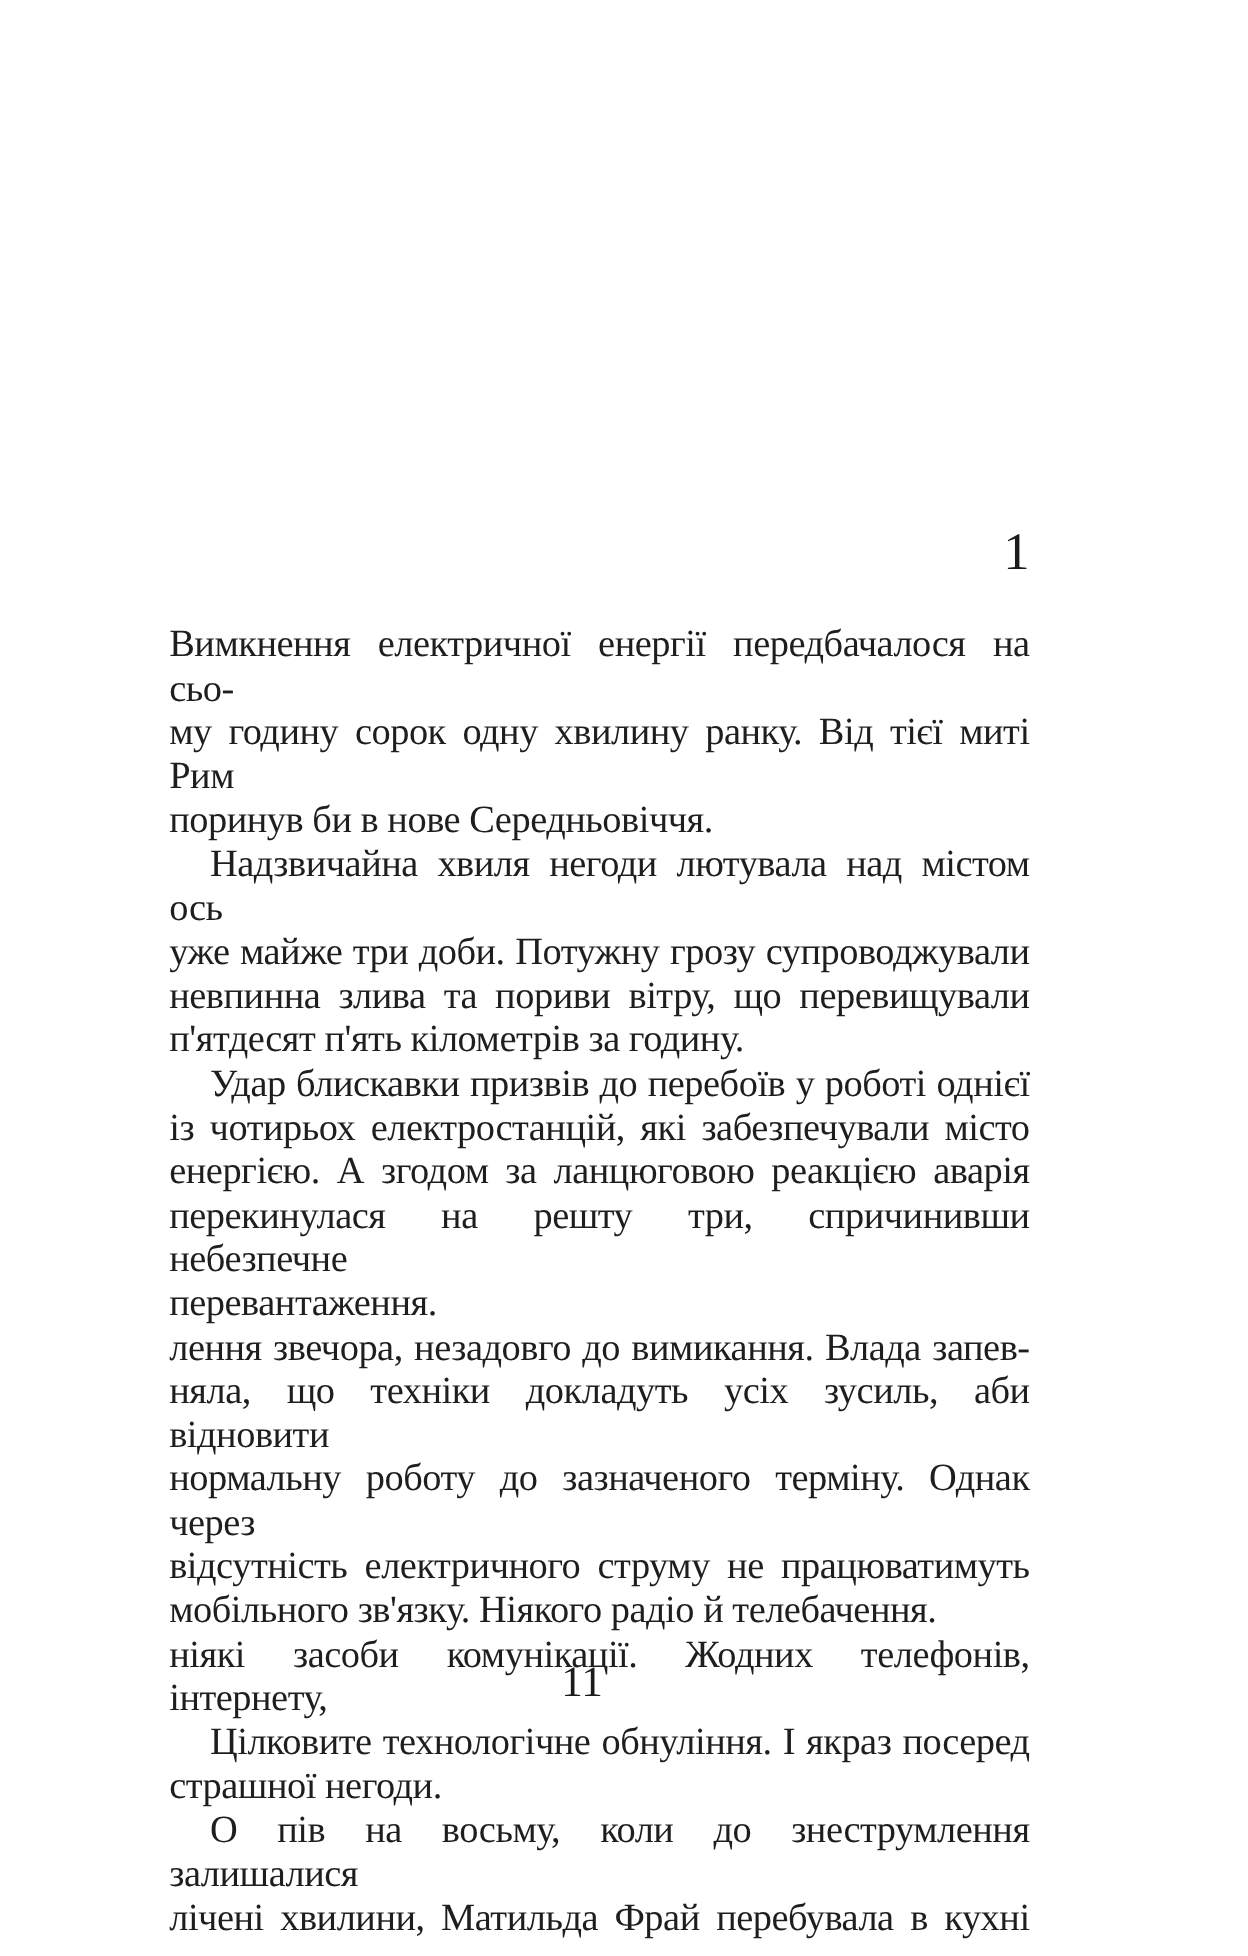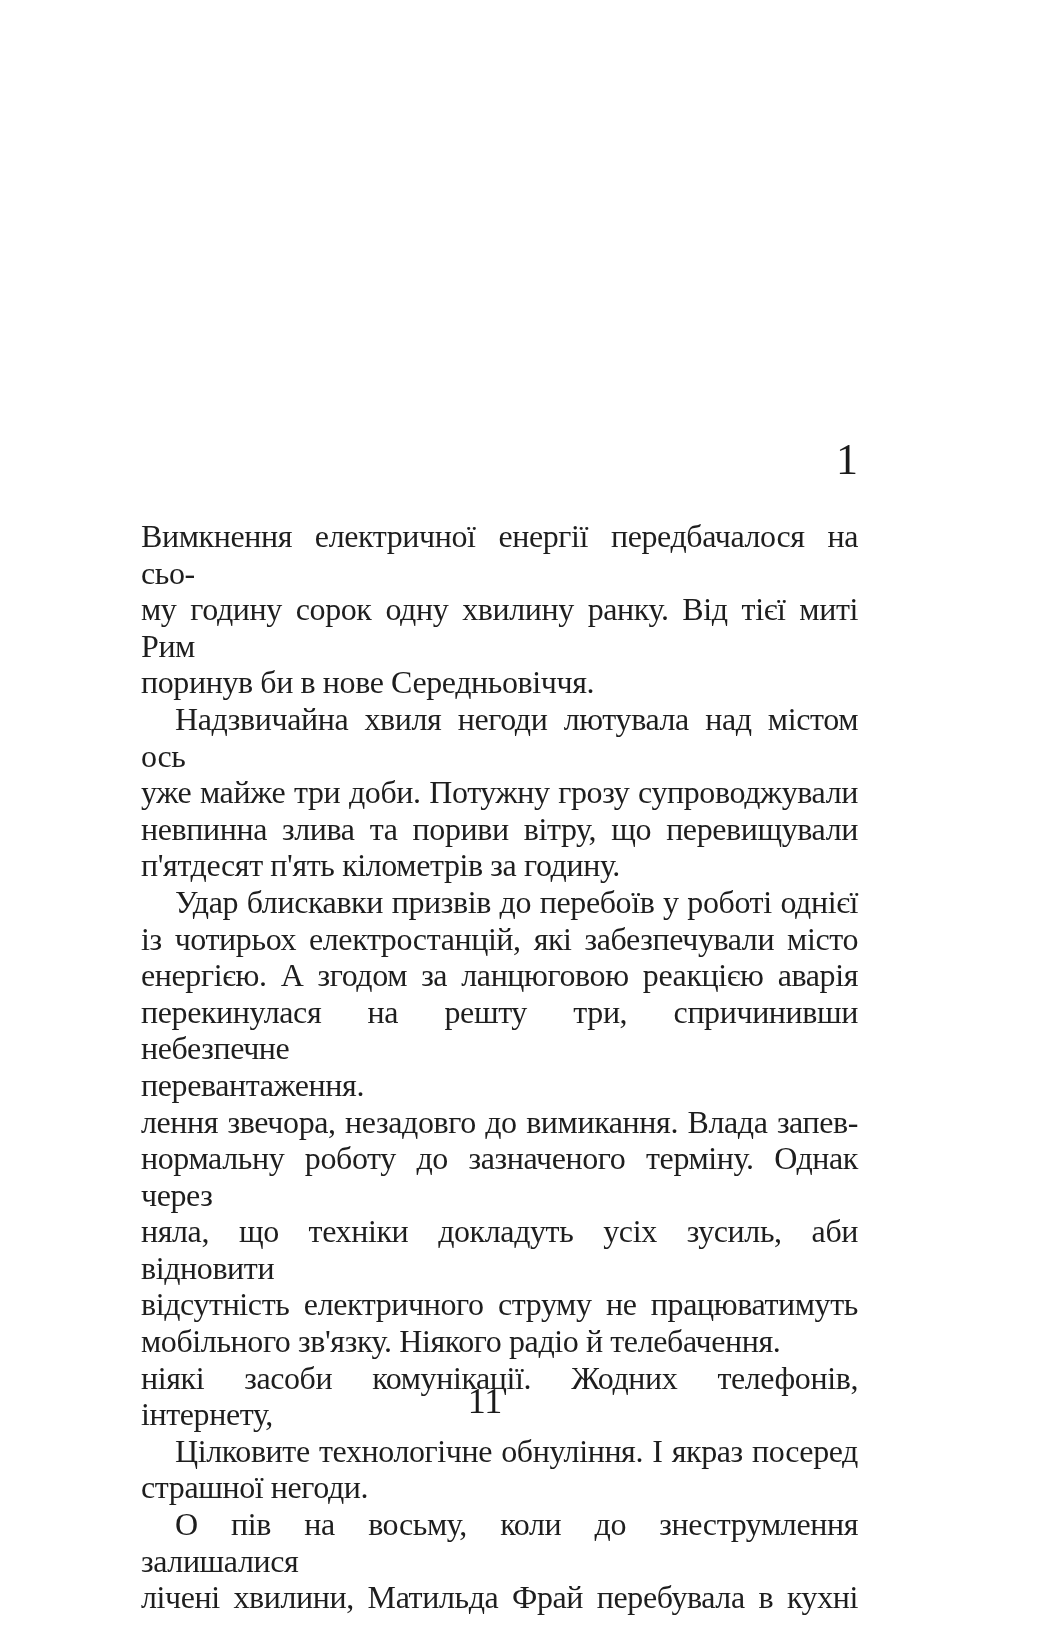--- a/index.html
+++ b/index.html
@@ -73,22 +73,22 @@
       <div class="line just indent">Надзвичайна хвиля негоди лютувала над містом ось</div>
       <div class="line just">уже майже три доби. Потужну грозу супроводжували</div>
       <div class="line just">невпинна злива та пориви вітру, що перевищували</div>
       <div class="line">п'ятдесят п'ять кілометрів за годину.</div>
       <div class="line just indent">Удар блискавки призвів до перебоїв у роботі однієї</div>
       <div class="line just">із чотирьох електростанцій, які забезпечували місто</div>
       <div class="line just">енергією. А згодом за ланцюговою реакцією аварія</div>
       <div class="line just">перекинулася на решту три, спричинивши небезпечне</div>
       <div class="line">перевантаження.</div>
       <div class="line just">лення звечора, незадовго до вимикання. Влада запев-</div>
+      <div class="line just">няла, що техніки докладуть усіх зусиль, аби відновити</div>
       <div class="line just">нормальну роботу до зазначеного терміну. Однак через</div>
-      <div class="line just">няла, що техніки докладуть усіх зусиль, аби відновити</div>
       <div class="line just">відсутність електричного струму не працюватимуть</div>
       <div class="line">мобільного зв'язку. Ніякого радіо й телебачення.</div>
       <div class="line just">ніякі засоби комунікації. Жодних телефонів, інтернету,</div>
       <div class="line just indent">Цілковите технологічне обнуління. І якраз посеред</div>
       <div class="line">страшної негоди.</div>
       <div class="line just indent">О пів на восьму, коли до знеструмлення залишалися</div>
       <div class="line just">лічені хвилини, Матильда Фрай перебувала в кухні</div>
     </div>
 
   <div class="folio">11</div>

